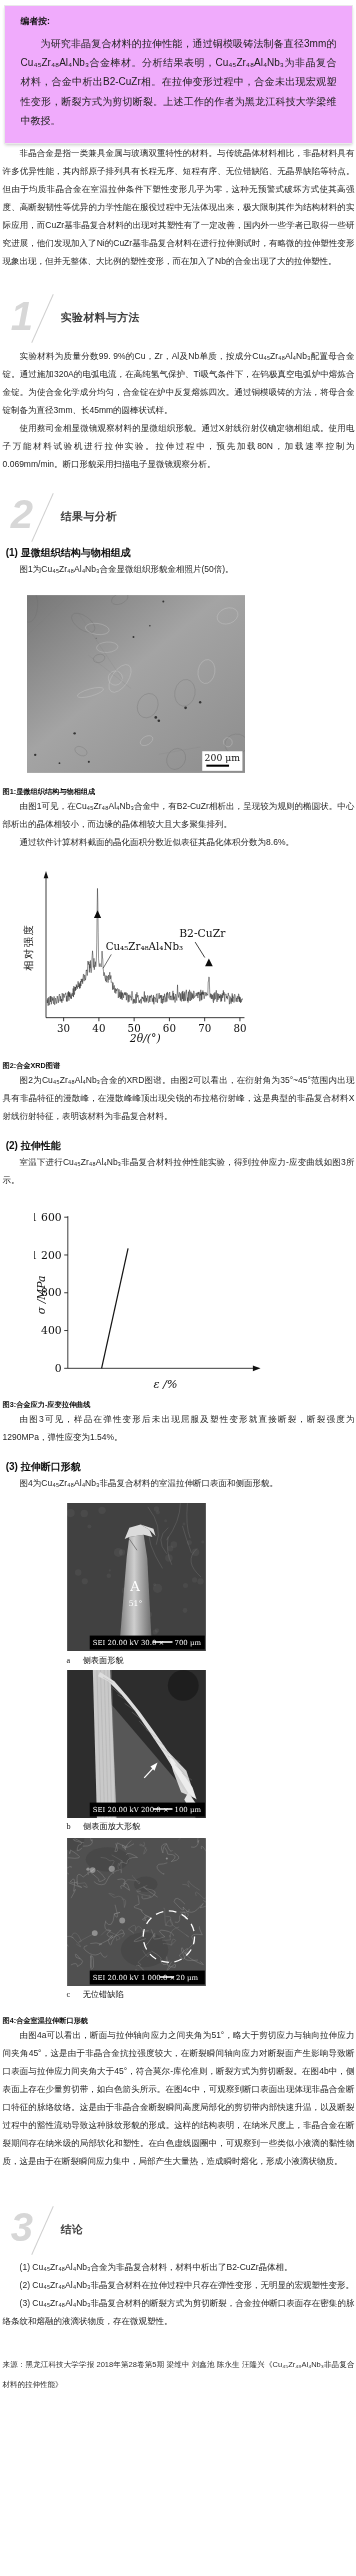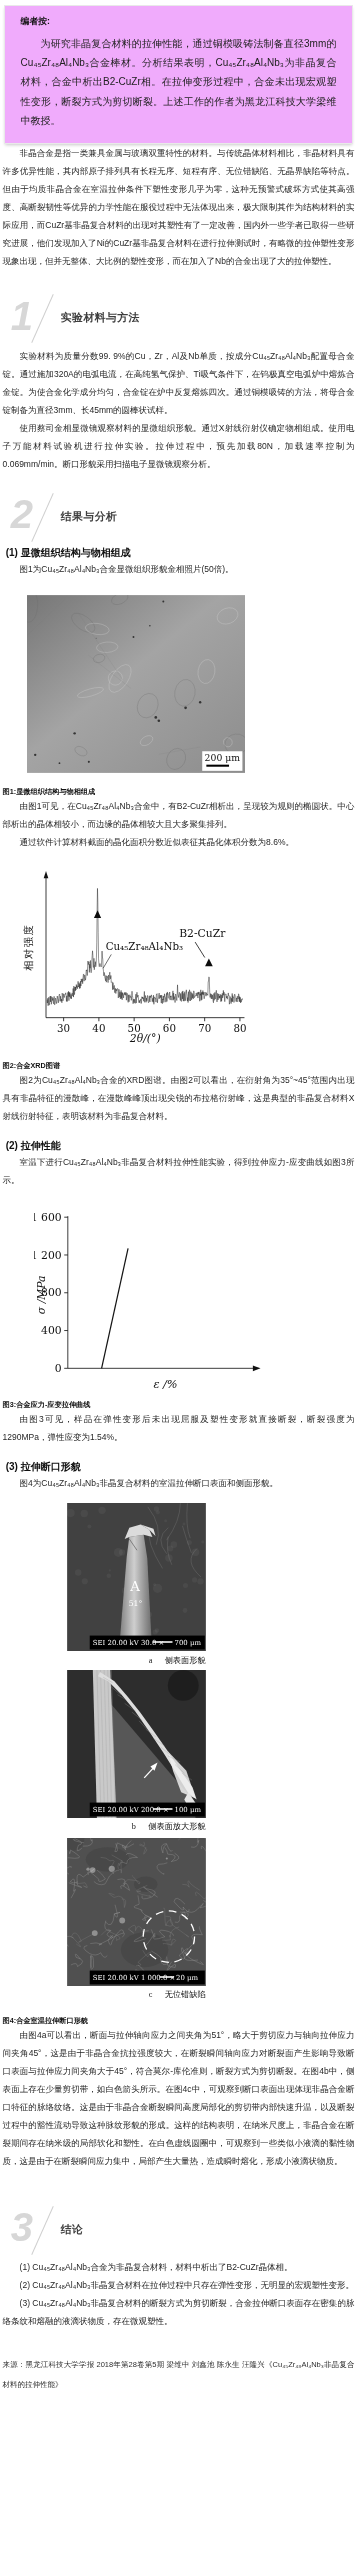--- a/index.html
+++ b/index.html
@@ -16,21 +16,21 @@
   .sec-num{position:absolute;left:0;top:0;font-size:40px;line-height:42px;font-style:italic;
            font-weight:bold;color:#d7d7d7;}
   .sec-slash{position:absolute;left:31px;top:-2.1px;width:1px;height:53px;background:#cfcfcf;
              transform:rotate(24deg);}
   .sec-title{position:absolute;left:50px;top:16.5px;font-size:10.8px;font-weight:bold;color:#3e3e3e;
              letter-spacing:0.5px;}
   .subheading{font-size:10px;font-weight:bold;color:#101010;padding-left:3.1px;}
   .fig{line-height:0;}
   .fig svg{display:block;}
   .fig-caption{font-size:7.2px;font-weight:bold;color:#111;}
-  .panel-caption{width:139px;margin-left:64px;text-align:right;
+  .panel-caption{width:139px;margin-left:64px;text-align:left;
                  font-family:"Liberation Serif","DejaVu Serif",serif;font-size:8.2px;color:#141414;}
   .panel-caption .plabel{margin-right:12.4px;}
   .source{font-size:7.5px;line-height:19.6px;color:#2e2e2e;text-align:justify;}
   .ml47{margin-left:24px}.ml40{margin-left:20.6px}.ml60{margin-left:31px}.ml125{margin-left:64px}
   .mt2{margin-top:1px}.mt4{margin-top:2.1px}.mt6{margin-top:3px}.mt8{margin-top:4.1px}
   .mt12{margin-top:6.2px}.mt14{margin-top:7.2px}.mt18{margin-top:9.3px}.mt20{margin-top:16px}
   .mt22{margin-top:11.3px}.mt26{margin-top:13.4px}.mt28{margin-top:14.4px}.mt30{margin-top:15.5px}
   .mt32{margin-top:16.5px}.mt38{margin-top:14px}.mt40{margin-top:20.6px}.mt44{margin-top:23px}
   .mt46{margin-top:24px}.mt48{margin-top:25px}.mt52{margin-top:27px}.mt70{margin-top:36px}
 </style>

